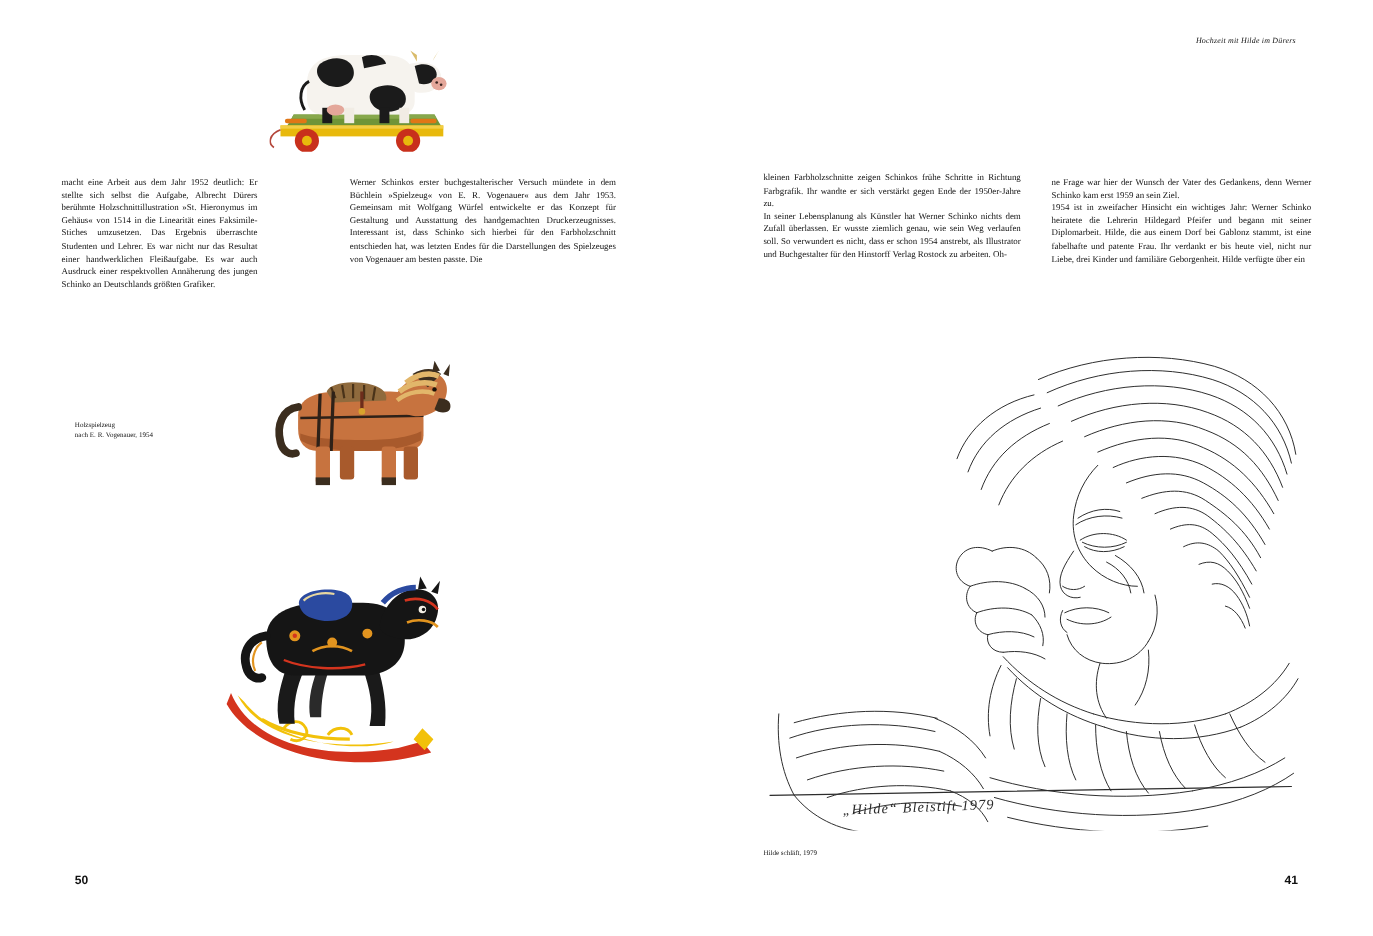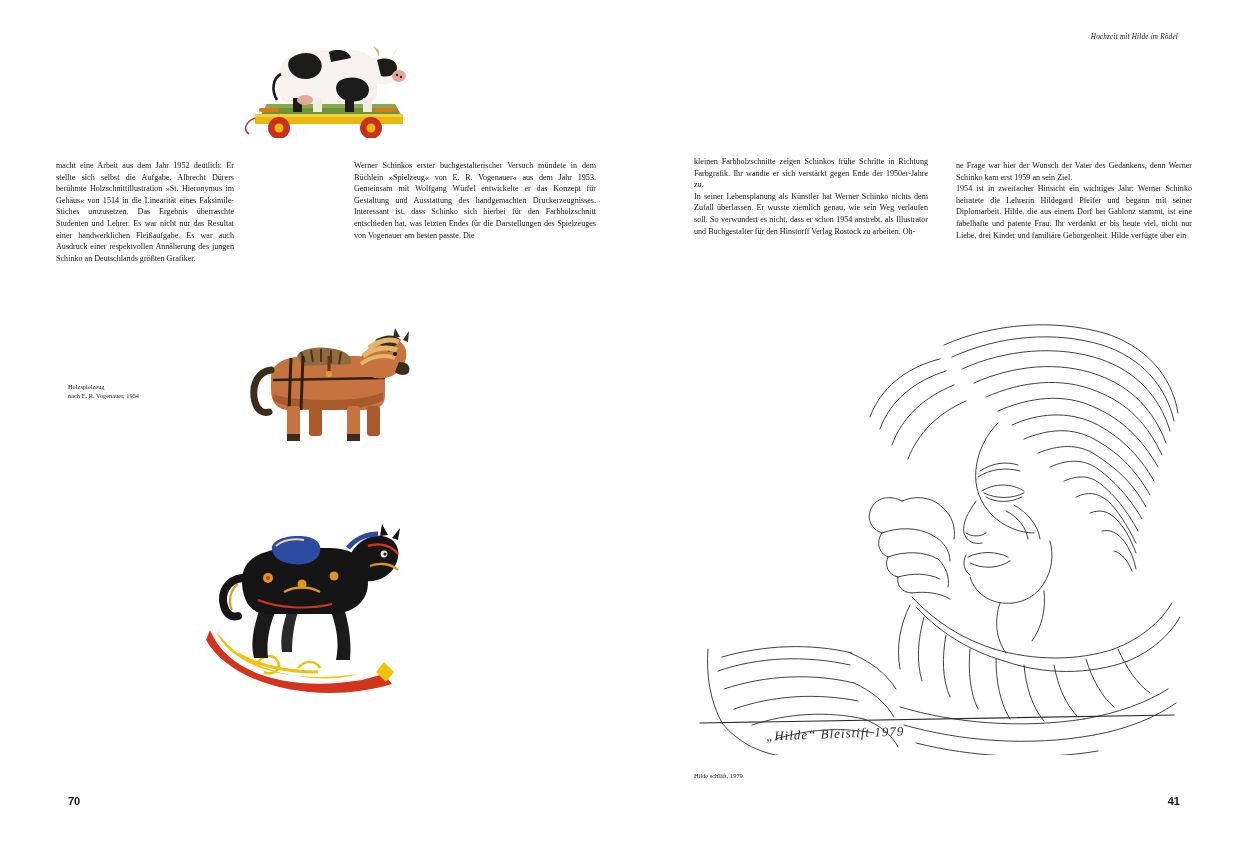--- a/index.html
+++ b/index.html
@@ -62,21 +62,21 @@
     line-height: 11.6px;
     text-align: justify;
     color: #141414;
     font-family: "Liberation Serif", serif;
     -webkit-hyphens: auto;
     hyphens: auto;
   }
   .col p { margin: 0; }
 
   .col-1 { left: 56px;  top: 160px; width: 178px; }
-  .col-2 { left: 318px; top: 160px; width: 242px; margin-left: 36px; }
+  .col-2 { left: 318px; top: 160px; width: 242px; }
   .col-3 { left: 694px; top: 156px; width: 234px; }
   .col-4 { left: 944px; top: 160px; width: 236px; }
 
   
   .caption {
     position: absolute;
     font-family: "Liberation Serif", serif;
     font-size: 6.4px;
     line-height: 9.4px;
     color: #171717;
@@ -256,26 +256,26 @@
         <path d="M170 24 C182 20 194 24 200 32" stroke="#d4341e" stroke-width="2.4" fill="none"></path>
         <path d="M172 44 C182 40 194 42 200 48" stroke="#e2941f" stroke-width="2.4" fill="none"></path>
 
         <path d="M150 26 C158 16 170 12 180 12" stroke="#2b4aa0" stroke-width="5" fill="none"></path>
 
         <path d="M44 56 C30 58 22 70 26 84 C28 92 34 96 40 94" stroke="#151515" stroke-width="8" fill="none" stroke-linecap="round"></path>
         <path d="M40 62 C32 68 30 80 34 88" stroke="#e2941f" stroke-width="2" fill="none"></path>
       </svg>
     </div>
 
-    <div class="folio folio-left">70</div>
+    <div class="folio folio-left">50</div>
   </div>
 
   <div class="page page-right">
 
-    <div class="running-head">Hochzeit mit Hilde im Rödel</div>
+    <div class="running-head">Hochzeit mit Hilde im Dürers</div>
 
     <div class="col col-3" style="left:70px;">
       <p style="white-space:pre-line;">kleinen Farbholzschnitte zeigen Schinkos frühe Schritte in Richtung Farbgrafik. Ihr wandte er sich verstärkt gegen Ende der 1950er-Jahre zu.
 In seiner Lebensplanung als Künstler hat Werner Schinko nichts dem Zufall überlassen. Er wusste ziemlich genau, wie sein Weg verlaufen soll. So verwundert es nicht, dass er schon 1954 anstrebt, als Illustrator und Buchgestalter für den Hinstorff Verlag Rostock zu arbeiten. Oh-</p>
     </div>
     <div class="col col-4" style="left:332px;">
       <p style="white-space:pre-line;">ne Frage war hier der Wunsch der Vater des Gedankens, denn Werner Schinko kam erst 1959 an sein Ziel.
 1954 ist in zweifacher Hinsicht ein wichtiges Jahr: Werner Schinko heiratete die Lehrerin Hildegard Pfeifer und begann mit seiner Diplomarbeit. Hilde, die aus einem Dorf bei Gablonz stammt, ist eine fabelhafte und patente Frau. Ihr verdankt er bis heute viel, nicht nur Liebe, drei Kinder und familiäre Geborgenheit. Hilde verfügte über ein</p>
     </div>
 

